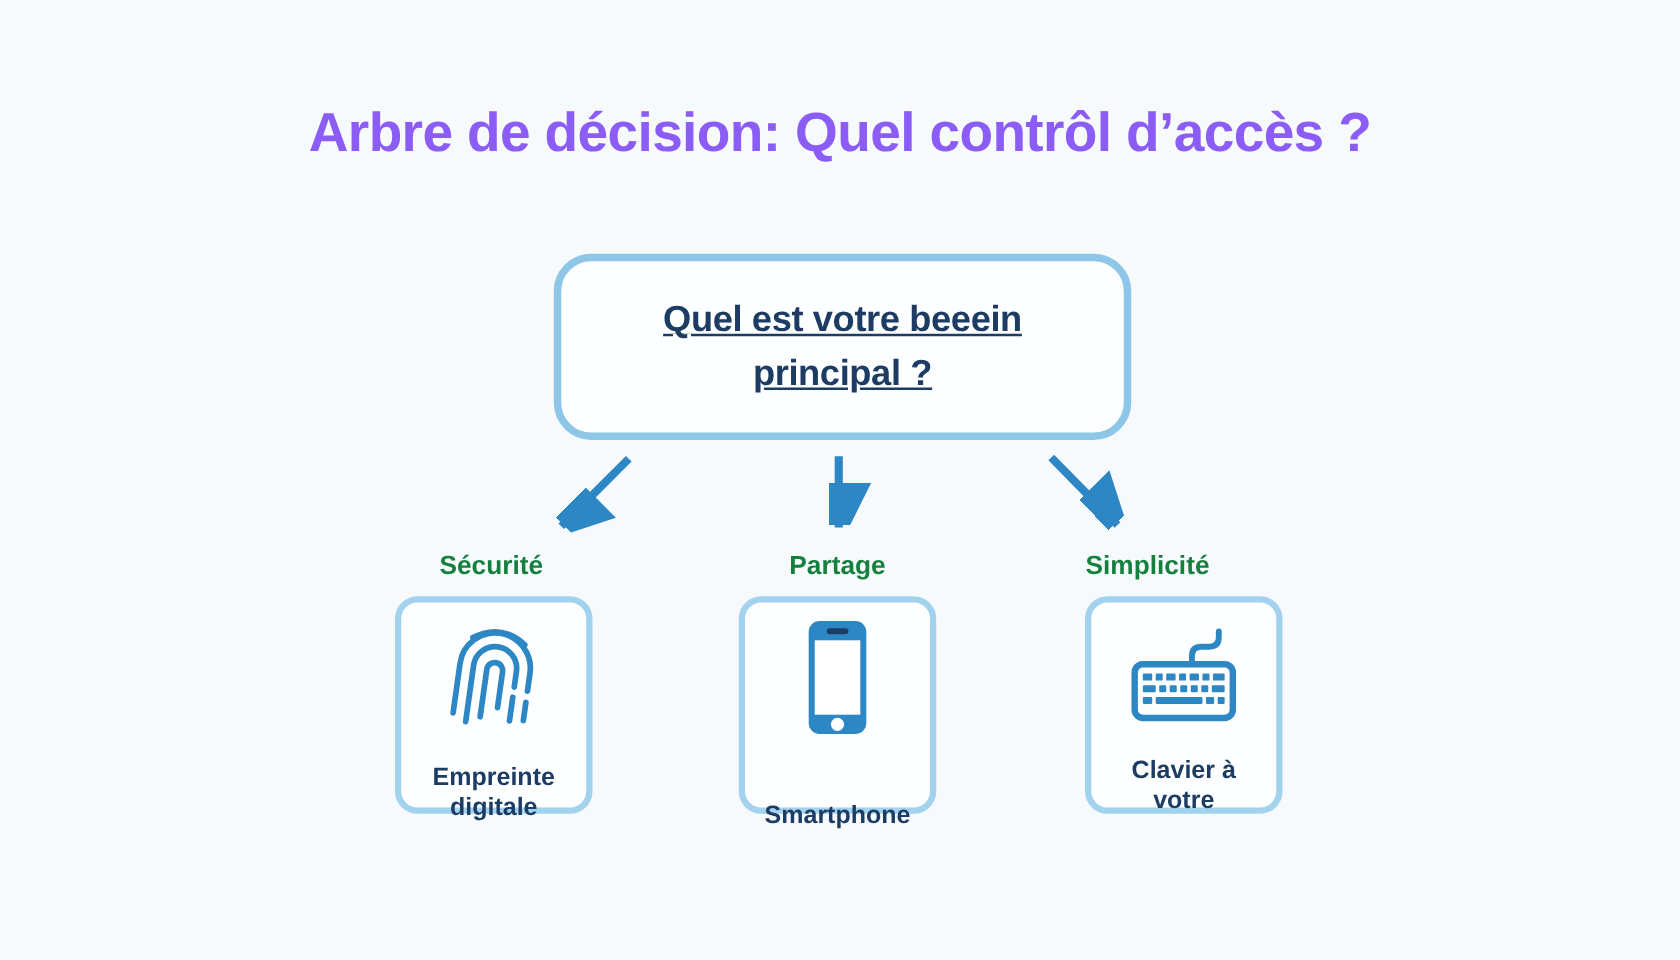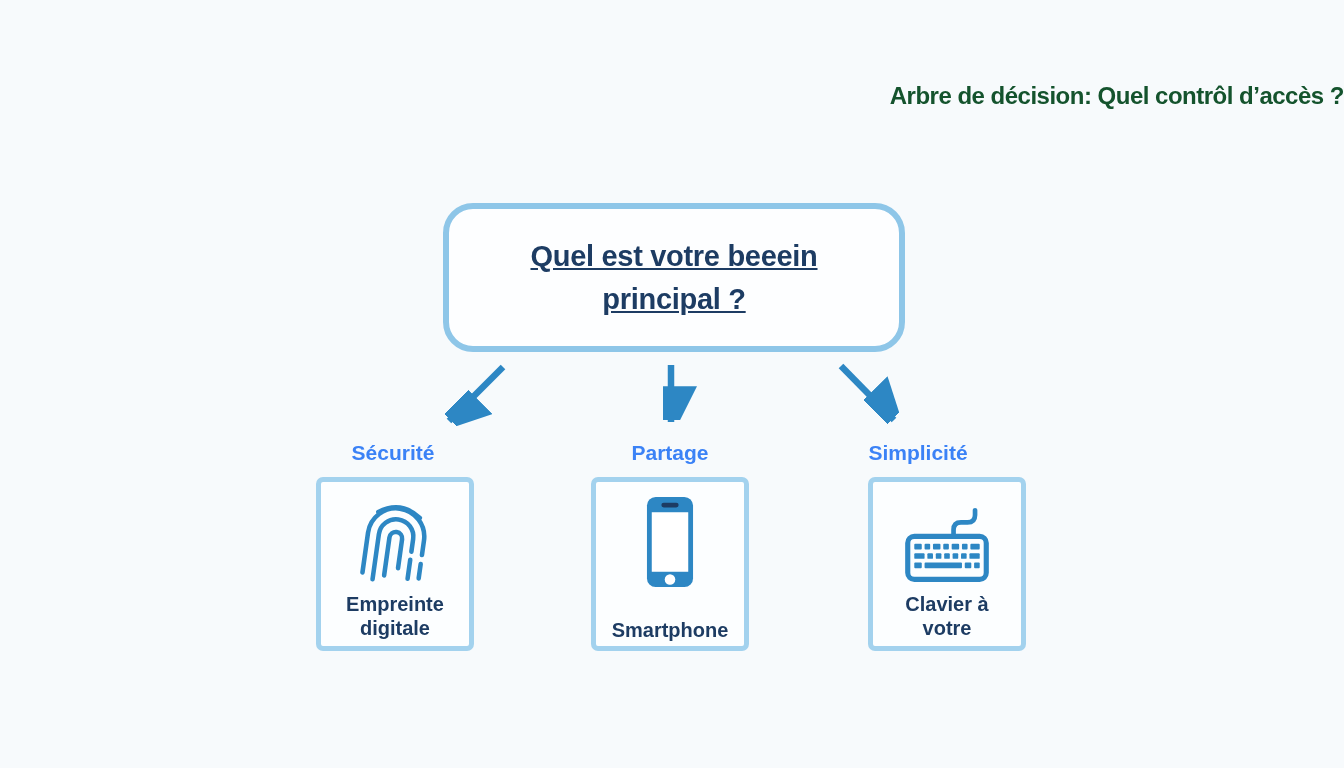--- a/index.html
+++ b/index.html
@@ -14,25 +14,25 @@
     height: 768px;
     background: #f7fafc;
     overflow: hidden;
     margin: 0 auto;
   }
   .page-title {
     position: absolute;
     top: 82px;
     left: 0;
     width: 100%;
-    text-align: right;
-    font-size: 24px;
+    text-align: center;
+    font-size: 44px;
     font-weight: bold;
     letter-spacing: -0.5px;
-    color: #14532d;
+    color: #8b5cf6;
   }
   .root-node {
     position: absolute;
     left: 443px;
     top: 203px;
     width: 462px;
     height: 149px;
     box-sizing: border-box;
     background: #fdfeff;
     border: 6px solid #8ec6e8;
@@ -58,38 +58,39 @@
     width: 1344px;
     height: 88px;
   }
   .branch-label {
     position: absolute;
     top: 441px;
     width: 170px;
     text-align: center;
     font-size: 21px;
     font-weight: bold;
-    color: #3b82f6;
+    color: #15803d;
   }
   .branch-label.b0 { left: 308px; }
   .branch-label.b1 { left: 585px; }
   .branch-label.b2 { left: 833px; }
   .option-node {
     position: absolute;
     top: 477px;
     width: 158px;
     height: 174px;
     box-sizing: border-box;
     background: #fcfeff;
     border: 5px solid #a3d2ee;
-    border-radius: 7px;
+    border-radius: 18px;
     display: flex;
     flex-direction: column;
     align-items: center;
     justify-content: flex-start;
+    gap: 22px;
   }
   .option-node.b0 { left: 316px; }
   .option-node.b1 { left: 591px; }
   .option-node.b2 { left: 868px; }
   .option-icon {
     height: 96px;
     display: flex;
     align-items: center;
     justify-content: center;
     margin-top: 12px;

